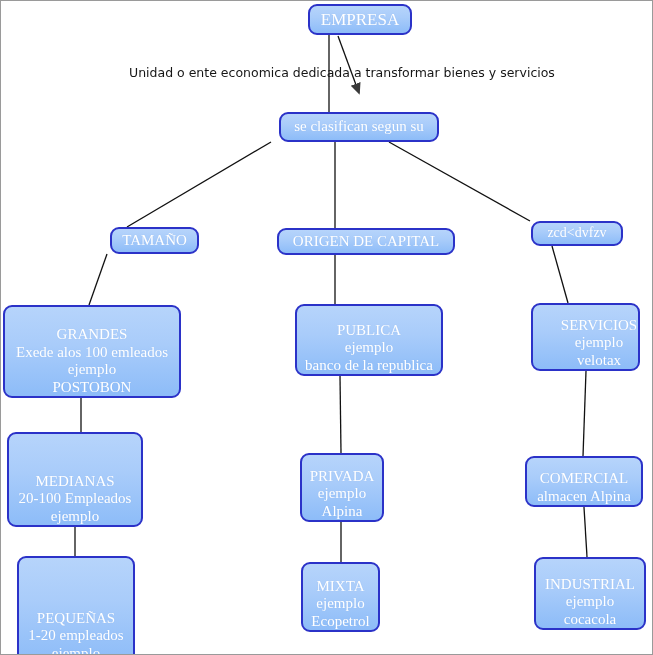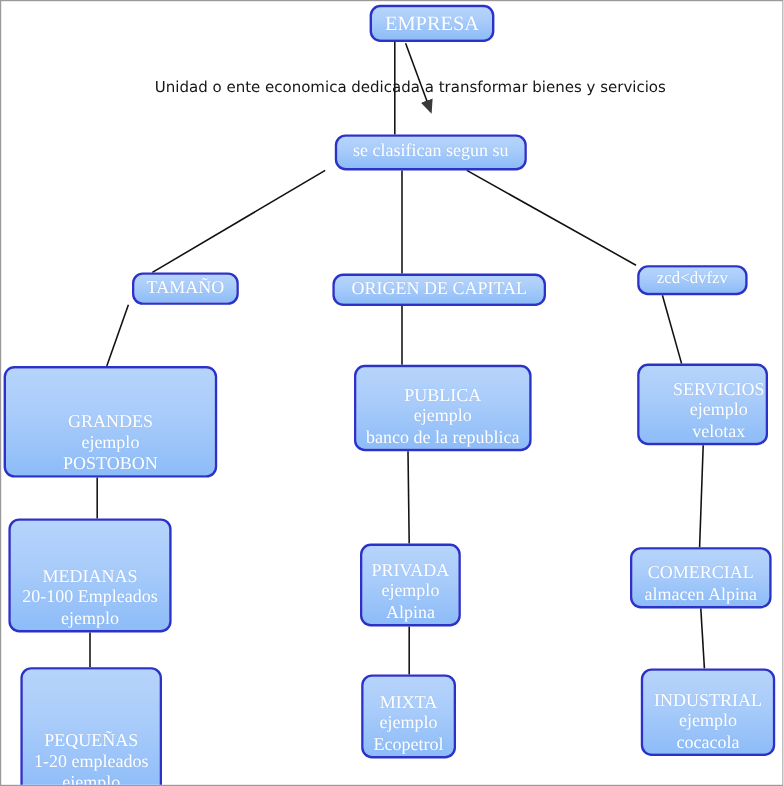--- a/index.html
+++ b/index.html
@@ -105,20 +105,21 @@
         <span class="line">TAMAÑO</span>
       </div>
       <div class="node centered" style="left: 245px; top: 227px; width: 178px; height: 27px; font-size: 15px;">
         <span class="line">ORIGEN DE CAPITAL</span>
       </div>
       <div class="node centered" style="left: 499px; top: 220px; width: 92px; height: 25px; font-size: 14px;">
         <span class="line">zcd&lt;dvfzv</span>
       </div>
       <div class="node" style="left: 2px; top: 304px; width: 178px; height: 93px; font-size: 15px;">
         <span class="line">GRANDES</span>
+        <span class="line">Exede alos 100 emleados</span>
         <span class="line">ejemplo</span>
         <span class="line">POSTOBON</span>
       </div>
       <div class="node" style="left: 6px; top: 431px; width: 136px; height: 95px; font-size: 15px;">
         <span class="line">MEDIANAS</span>
         <span class="line">20-100 Empleados</span>
         <span class="line">ejemplo</span>
       </div>
       <div class="node" style="left: 16px; top: 555px; width: 118px; height: 108px; font-size: 15px;">
         <span class="line">PEQUEÑAS</span>

